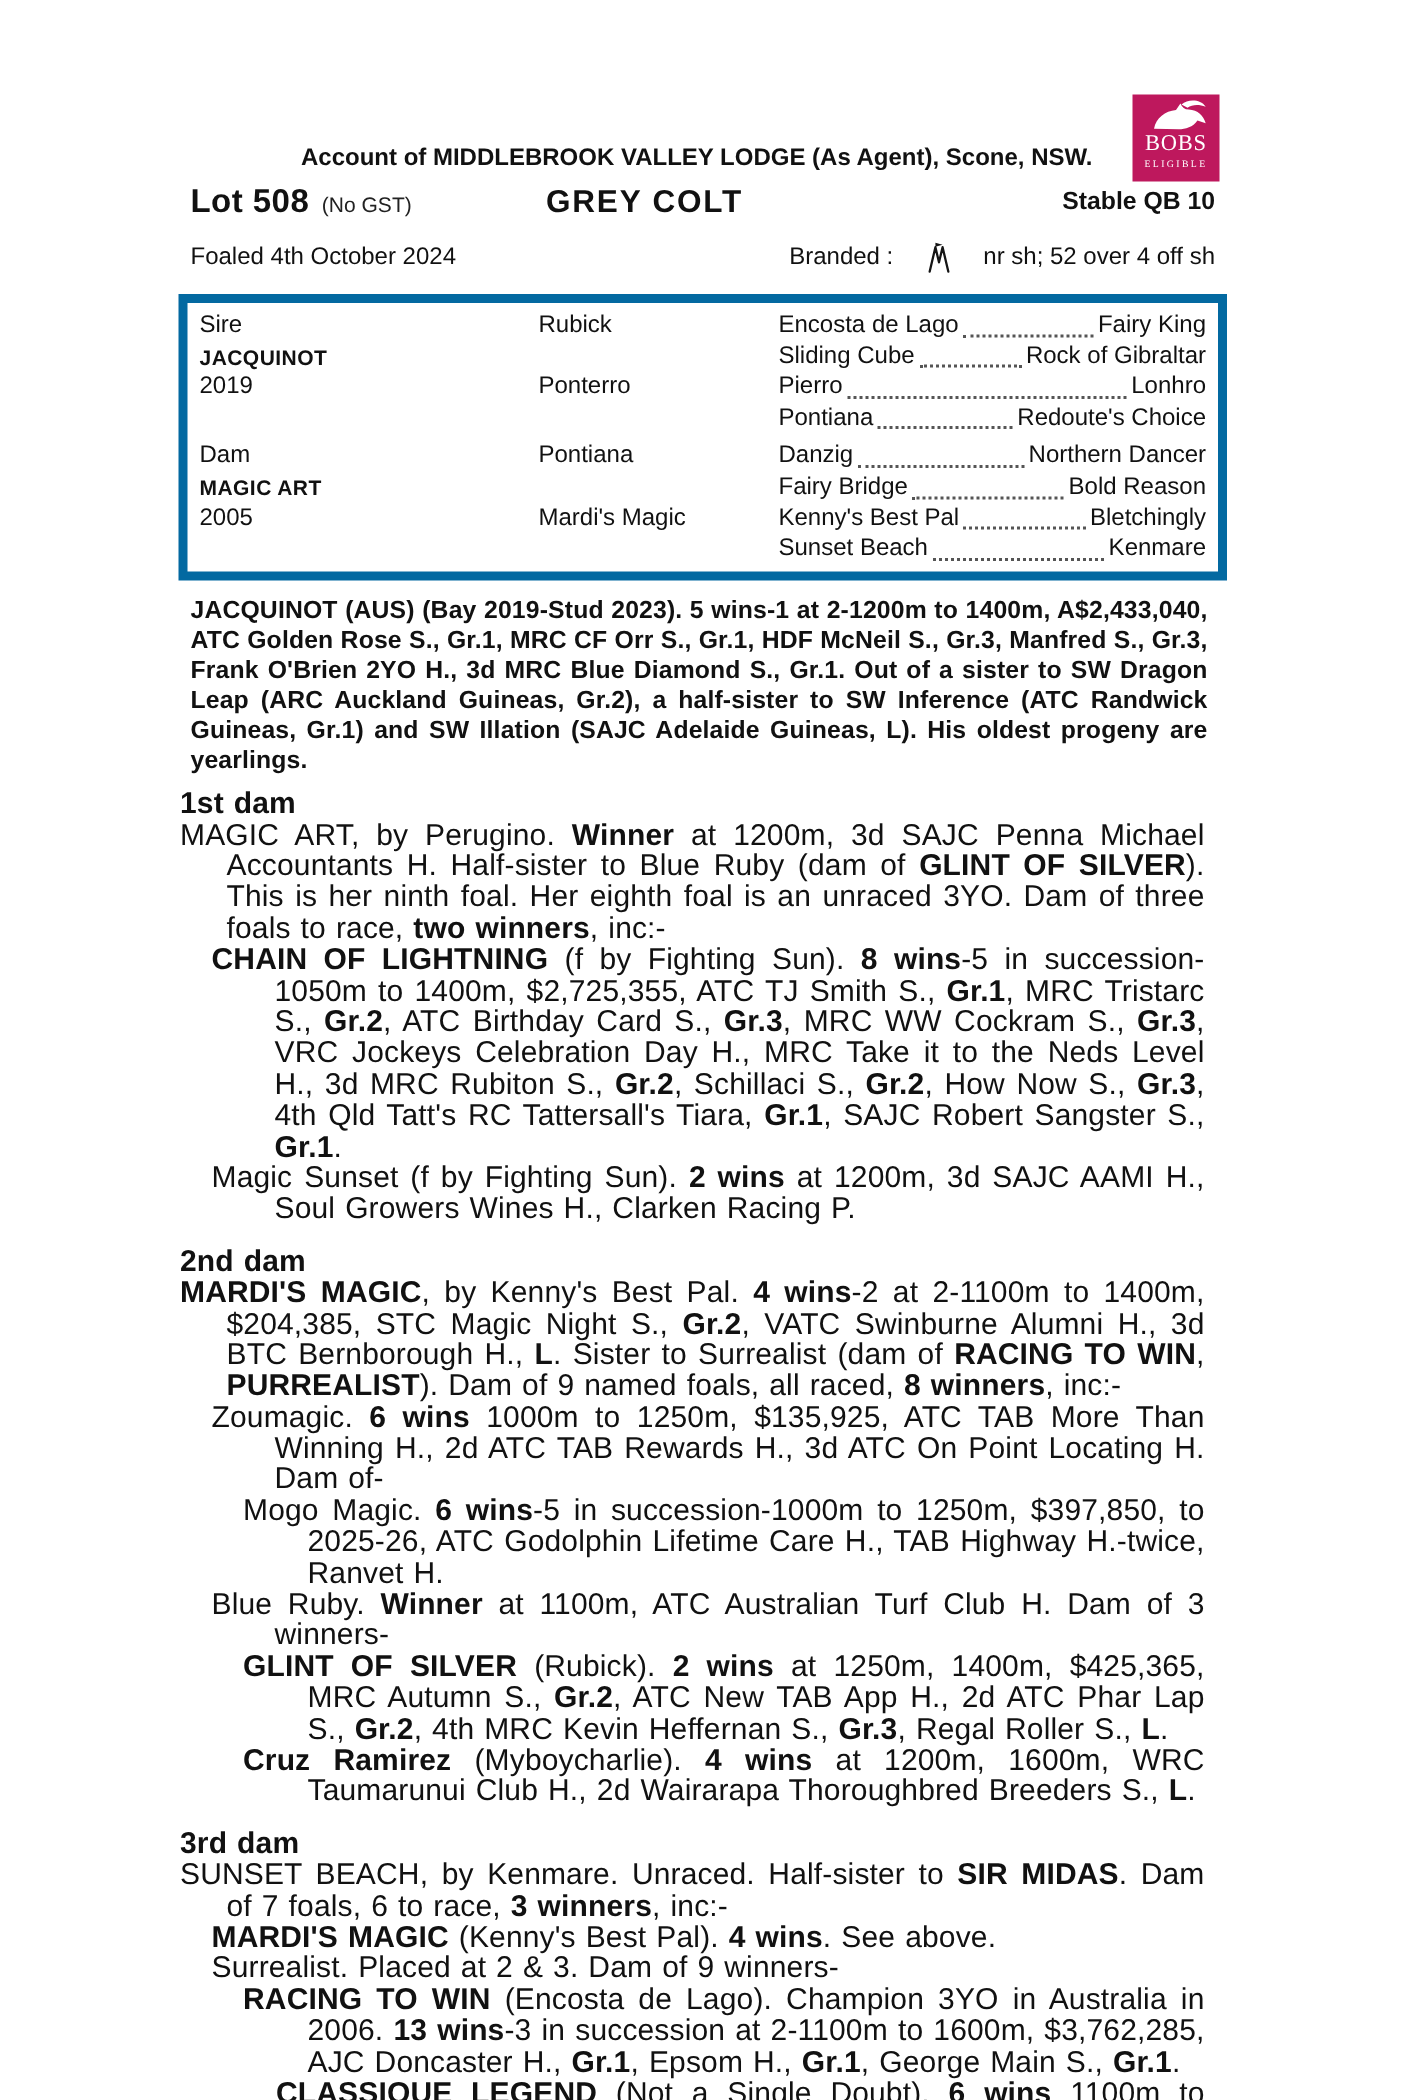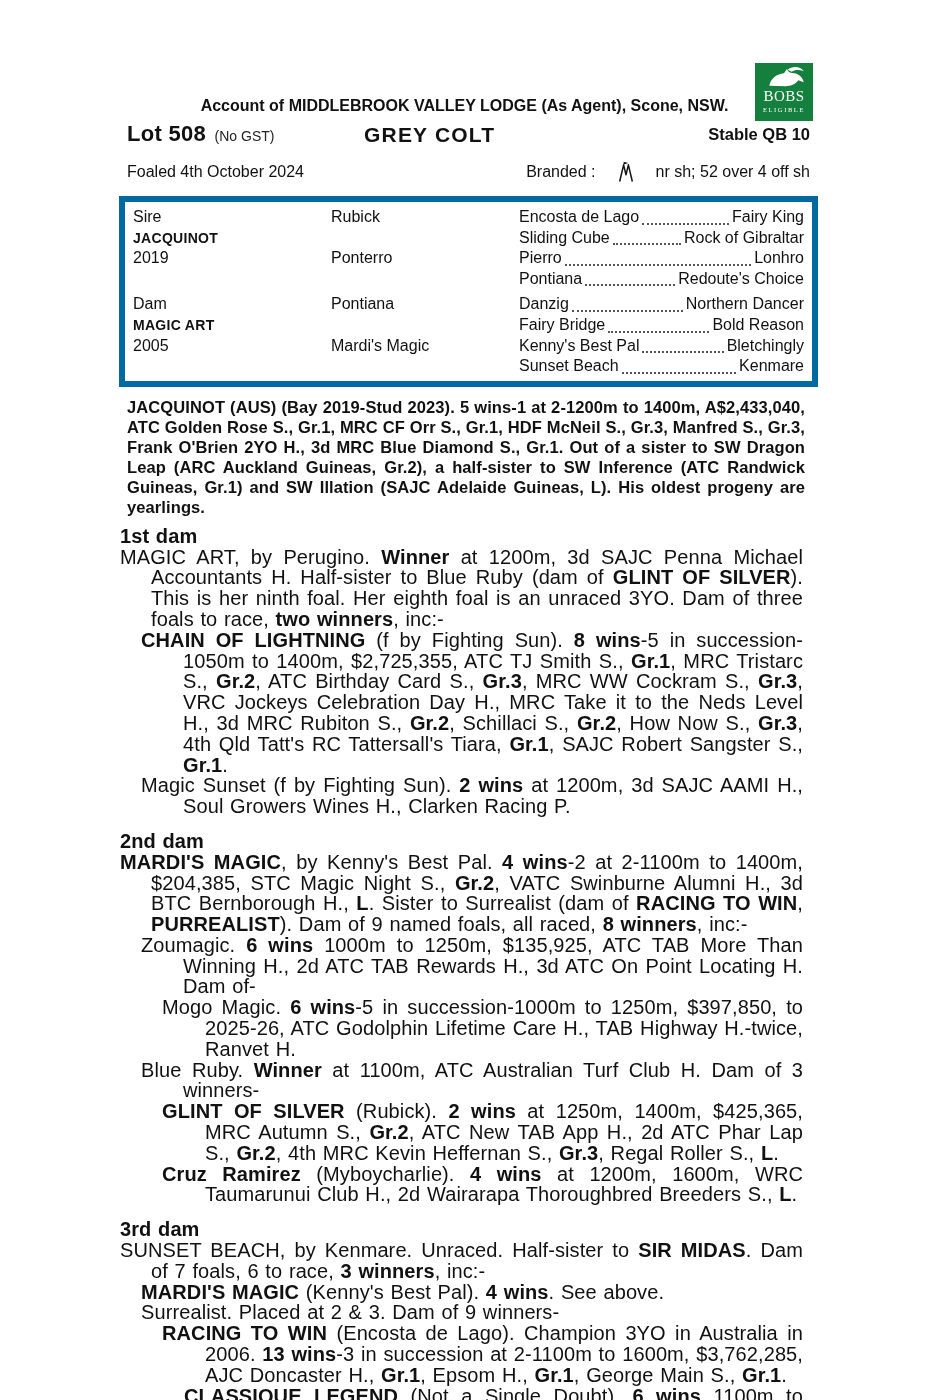--- a/index.html
+++ b/index.html
@@ -9,21 +9,21 @@
     background:#ffffff;
     font-family:"Liberation Sans","DejaVu Sans",sans-serif;
     color:#111;
     overflow:hidden;
   }
   .content{position:absolute;left:119px;top:0;width:699px;}
 
   
   .logo-box{
     position:absolute;top:63px;right:125px;width:58px;height:58px;
-    background:#15803d;color:#fff;display:flex;flex-direction:column;
+    background:#be185d;color:#fff;display:flex;flex-direction:column;
     align-items:center;justify-content:flex-start;padding-top:3px;box-sizing:border-box;
   }
   .logo-box .bobs{font-family:"Liberation Serif","DejaVu Serif",serif;font-size:15px;letter-spacing:.5px;line-height:15px;margin-top:1px;}
   .logo-box .eligible{font-family:"Liberation Serif","DejaVu Serif",serif;font-size:6.5px;letter-spacing:1.6px;line-height:8px;margin-top:2px;}
   .account-line{margin:96px 0 0 8px;width:675px;text-align:center;font-weight:bold;font-size:16px;line-height:19px;}
   .lot-row{position:relative;height:32px;margin-top:6px;text-decoration:underline;}
   .lot-left{position:absolute;left:8px;top:0;white-space:nowrap;}
   .lot-num{font-weight:bold;font-size:22px;letter-spacing:.3px;}
   .no-gst{font-size:14px;color:#222;margin-left:4px;}
   .lot-title{position:absolute;left:245px;top:2px;font-weight:bold;font-size:21px;letter-spacing:1.2px;}
@@ -34,21 +34,21 @@
   .brand-glyph{display:inline-block;}
 
   
   .ped{
     margin-top:11px;border:6px solid #0369a1;box-sizing:border-box;
     padding:5px 8px 4px 8px;font-size:16px;line-height:20.6px;
   }
   .ped-block{display:grid;grid-template-columns:198px 188px 1fr;}
   .ped-block.dam{margin-top:5px;}
   .ped-name{font-weight:bold;font-size:14px;letter-spacing:.3px;}
-  .gen2-cell div{line-height:20.6px;}
+  .gen2-cell div{line-height:20.6px;margin-left:28px;}
   .gen2-b{margin-top:20.6px;}
   .leader-row{display:flex;align-items:baseline;line-height:20.6px;}
   .leader-row .dots{flex:1;border-bottom:2px dotted #555;margin:0 3px 3px 3px;align-self:flex-end;}
   .leader-row .rn{white-space:nowrap;}
   .leader-row .ln{white-space:nowrap;}
 
   
   .sire-note{
     margin:10px 0 0 8px;width:678px;font-weight:bold;font-size:16.5px;
     line-height:20px;text-align:justify;letter-spacing:.1px;

